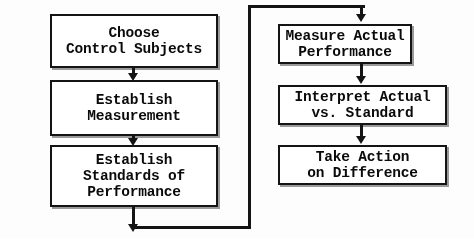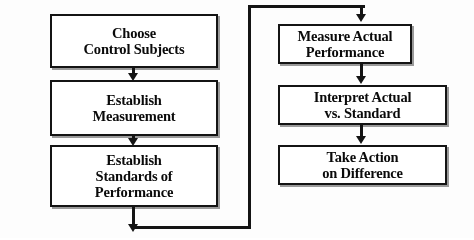--- a/index.html
+++ b/index.html
@@ -6,21 +6,21 @@
     margin: 0;
     padding: 0;
     background: #ffffff;
   }
   #canvas {
     position: relative;
     width: 474px;
     height: 238px;
     background: #fdfdfd;
     overflow: hidden;
-    font-family: Liberation Serif, serif;
+    font-family: Liberation Mono, monospace;
   }
   .node {
     position: absolute;
     box-sizing: border-box;
     background: #ffffff;
     border: 2px solid #141414;
     box-shadow: 2px 2px 0 0 #9a9a9a;
     display: flex;
     align-items: center;
     justify-content: center;

